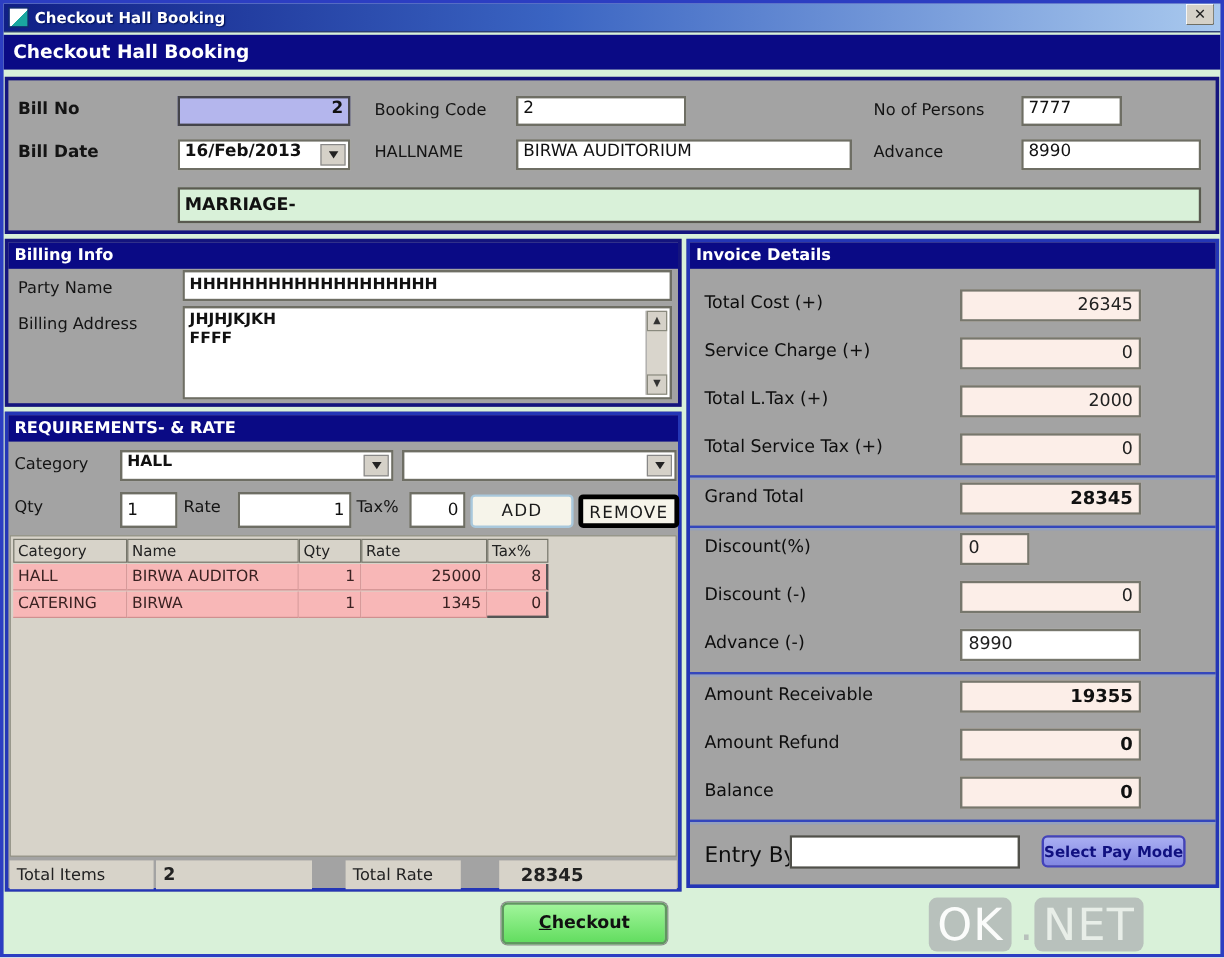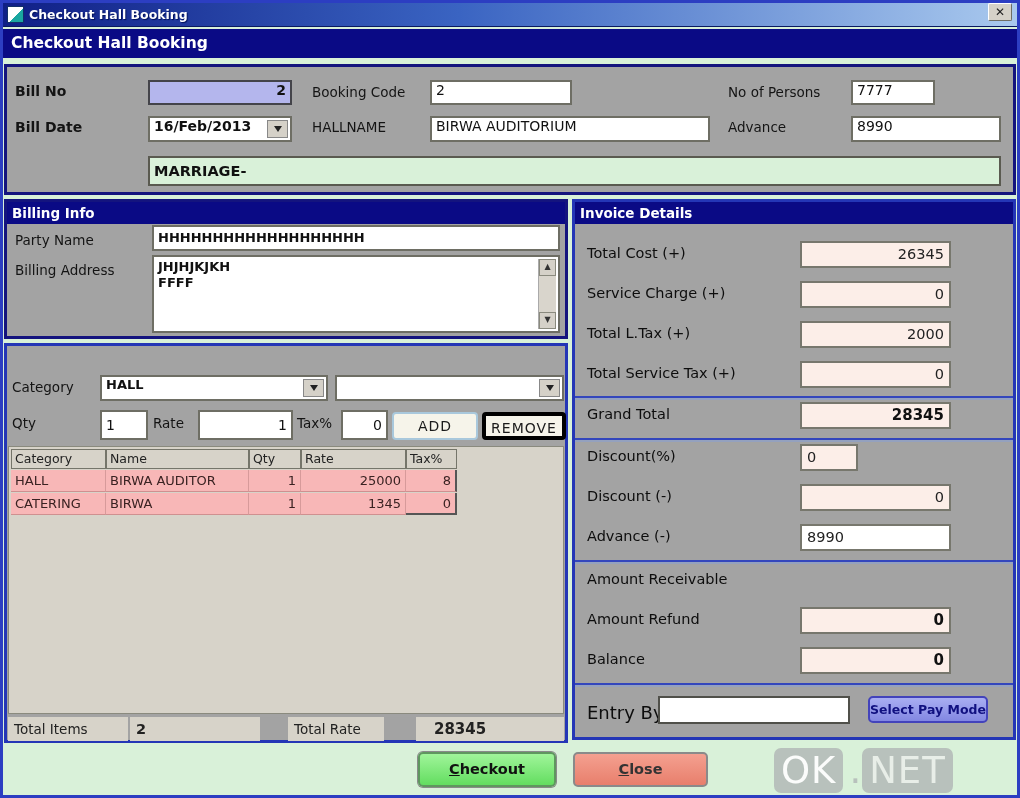--- a/index.html
+++ b/index.html
@@ -118,20 +118,21 @@
       <div>JHJHJKJKH</div>
       <div>FFFF</div>
       <div class="sb">
         <div class="sb-btn" style="top:0;">▲</div>
         <div class="sb-btn" style="bottom:0;">▼</div>
       </div>
     </div>
   </div>
 
   <div class="abs panel panel-req">
+    <div class="panel-hdr">REQUIREMENTS- &amp; RATE</div>
 
     <div class="abs lbl" style="left:5px;top:33px;">Category</div>
     <div class="abs fld" style="left:93px;top:29px;width:228px;height:26px;font-weight:bold;font-size:13px;padding-right:24px;">
       <span>HALL</span>
       <span class="combo-arrow">
           <span class="tri-down"></span>
         </span>
     </div>
     <div class="abs fld" style="left:328px;top:29px;width:229px;height:26px;padding-right:24px;">
       <span></span>
@@ -206,38 +207,36 @@
 
     <div class="inv-lbl" style="top:286px;">Discount (-)</div>
     <div class="inv-fld" style="top:282px;">0</div>
 
     <div class="inv-lbl" style="top:326px;">Advance (-)</div>
     <div class="inv-fld" style="top:322px;background:#ffffff;text-align:left;">8990</div>
 
     <div class="inv-div" style="top:358px;"></div>
 
     <div class="inv-lbl" style="top:369px;">Amount Receivable</div>
+    <div class="inv-fld inv-bold" style="top:365px;">19355</div>
 
     <div class="inv-lbl" style="top:409px;">Amount Refund</div>
     <div class="inv-fld inv-bold" style="top:405px;">0</div>
 
     <div class="inv-lbl" style="top:449px;">Balance</div>
     <div class="inv-fld inv-bold" style="top:445px;">0</div>
 
     <div class="inv-div" style="top:481px;"></div>
 
     <div class="inv-lbl" style="top:500px;font-weight:normal;font-size:18px;">Entry By</div>
     <div class="abs fld" style="left:83px;top:494px;width:192px;height:28px;border-color:#50504a;"></div>
     <div class="abs paymode-btn" style="left:293px;top:494px;width:120px;height:27px;">Select Pay Mode</div>
   </div>
 
   <div class="abs btn-checkout" style="left:418px;top:752px;width:138px;height:35px;">
     <span class="uline">C</span><span>heckout</span>
-  </div>
-  <div class="abs btn-close" style="left:573px;top:752px;width:135px;height:35px;">
-    <span class="uline">C</span><span>lose</span>
   </div>
   <div class="abs watermark" style="left:768px;top:748px;height:44px;">
       <span class="wm-box">OK</span>
       <span class="wm-dot">.</span>
       <span class="wm-box" style="margin-left:0;color:#e9eee9;">NET</span>
   </div>
 </div>
 
 </body></html>

